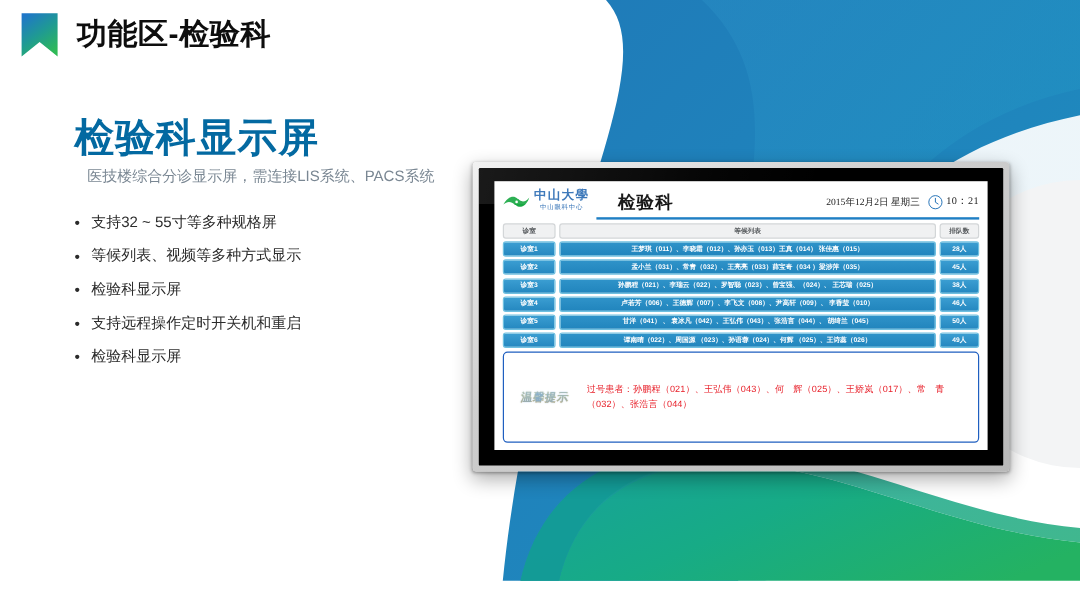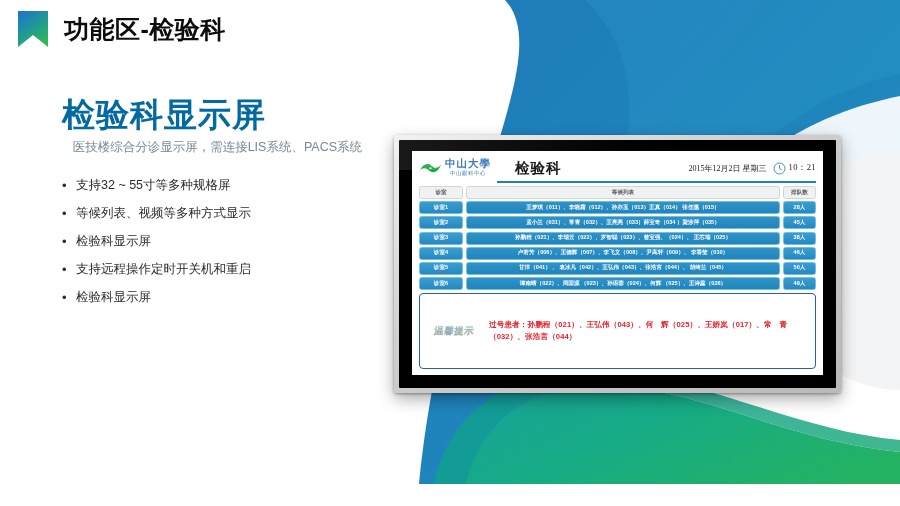--- a/index.html
+++ b/index.html
@@ -207,21 +207,21 @@
     background-clip: text;
     color: transparent;
     text-shadow: 0 0 1px rgba(120,170,220,0.9);
     transform: skewX(-8deg);
     font-family: "Liberation Serif","DejaVu Serif",serif;
   }
   .notice-text {
     flex: 1 1 auto;
     color: #e8202a;
     font-size: 7.6px;
-    font-weight: bold;
+    font-weight: normal;
     line-height: 1.55;
     letter-spacing: .1px;
   }
 
   
 </style>
 </head>
 <body>
 
 <div id="slide">

